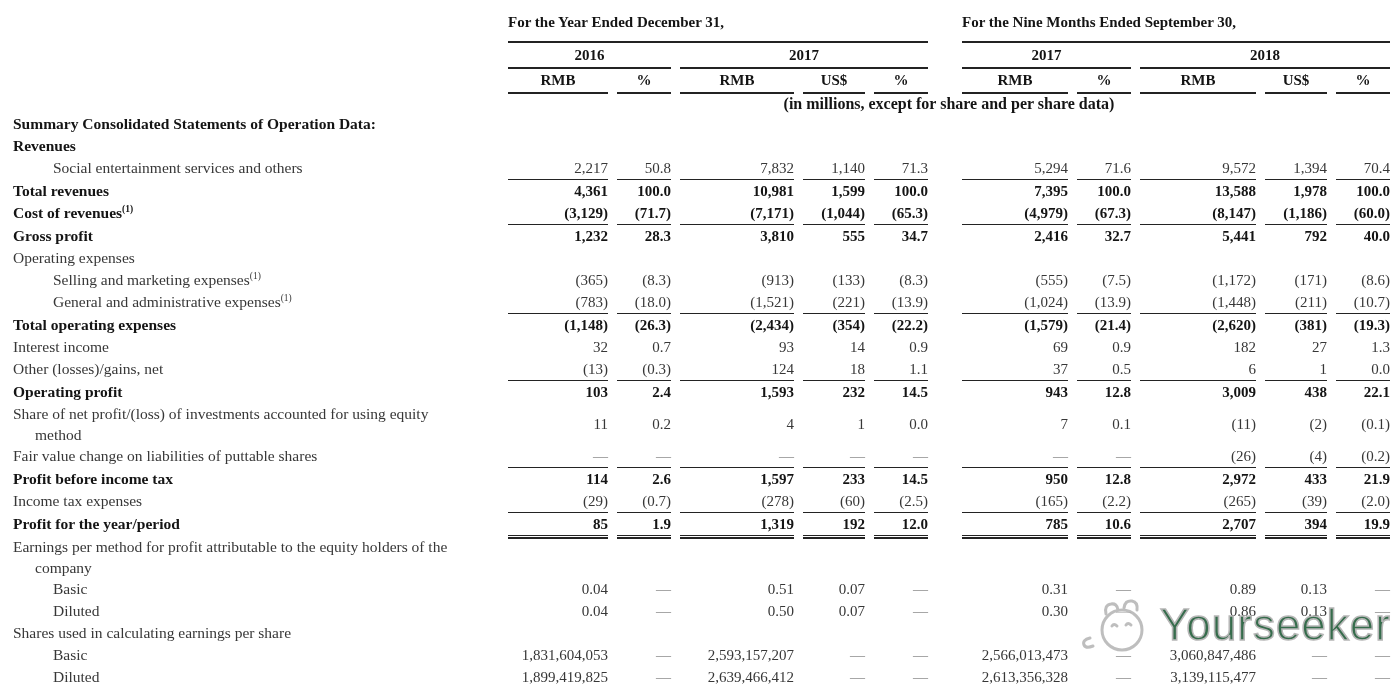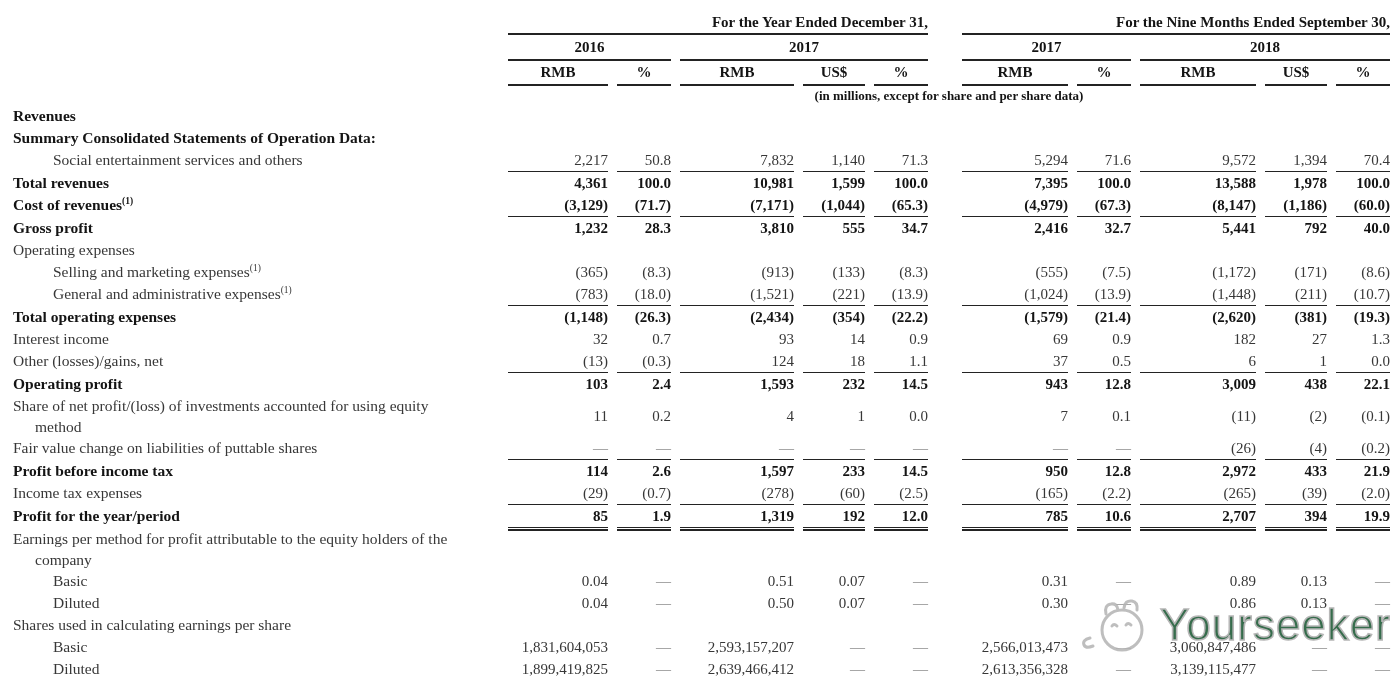--- a/index.html
+++ b/index.html
@@ -3,26 +3,26 @@
 <meta charset="utf-8">
 <style>
   html,body{margin:0;padding:0;background:#fff;}
   body{width:1399px;height:697px;overflow:hidden;position:relative;
        font-family:"Liberation Serif",serif;color:#333;}
   table{border-collapse:separate;border-spacing:9px 0;table-layout:fixed;
         width:1399px;margin-top:6px;}
   th,td{padding:0;margin:0;}
   thead th{font-weight:bold;color:var(--text-strong,#161616);}
   .grp{border-bottom:2.5px solid var(--rule,#222);font-size:15px;height:25px;
-       vertical-align:bottom;padding-bottom:2px;text-align:right;}
+       vertical-align:bottom;padding-bottom:10px;text-align:left;}
   .yr{border-bottom:2.5px solid var(--rule,#222);font-size:15px;height:24px;
       vertical-align:middle;text-align:center;margin-top:20px;}
   .cu{border-bottom:2.5px solid var(--rule,#222);font-size:15px;height:23px;
       vertical-align:middle;text-align:center;}
-  .note{text-align:center;font-size:13px;height:19px;vertical-align:middle;}
+  .note{text-align:center;font-size:16px;height:19px;vertical-align:middle;}
   td.lbl{font-size:15.5px;color:var(--text,#2f2f2f);padding-left:4px;
          vertical-align:top;white-space:nowrap;line-height:21px;}
   td.lbl.ind{padding-left:44px;}
   td.lbl .l2{padding-left:22px;line-height:21px;}
   td.num{text-align:right;font-size:15px;color:var(--text,#373737);
          height:22px;line-height:21px;vertical-align:middle;white-space:nowrap;}
   tr.bold td{font-weight:bold;color:var(--text-strong,#121212);}
   td.num.dash{color:#8a8a8a;}
   td.ru{border-bottom:1.5px solid var(--rule,#2a2a2a);}
   td.rd{border-bottom:1.5px solid var(--rule,#2a2a2a);position:relative;}
@@ -83,35 +83,35 @@
       <th class="cu">US$</th>
       <th class="cu">%</th>
     </tr>
     <tr>
       <td></td>
       <th class="note" colspan="11">(in millions, except for share and per share data)</th>
     </tr>
   </thead>
   <tbody>
       <tr class="bold">
+        <td class="lbl"><span>Summary Consolidated Statements of Operation Data:</span></td>
+        <td class="num"></td>
+        <td class="num"></td>
+        <td class="num"></td>
+        <td class="num"></td>
+        <td class="num"></td>
+        <td class="gap"></td>
+        <td class="num"></td>
+        <td class="num"></td>
+        <td class="num"></td>
+        <td class="num"></td>
+        <td class="num"></td>
+      </tr>
+      <tr class="bold">
         <td class="lbl"><span>Revenues</span></td>
-        <td class="num"></td>
-        <td class="num"></td>
-        <td class="num"></td>
-        <td class="num"></td>
-        <td class="num"></td>
-        <td class="gap"></td>
-        <td class="num"></td>
-        <td class="num"></td>
-        <td class="num"></td>
-        <td class="num"></td>
-        <td class="num"></td>
-      </tr>
-      <tr class="bold">
-        <td class="lbl"><span>Summary Consolidated Statements of Operation Data:</span></td>
         <td class="num"></td>
         <td class="num"></td>
         <td class="num"></td>
         <td class="num"></td>
         <td class="num"></td>
         <td class="gap"></td>
         <td class="num"></td>
         <td class="num"></td>
         <td class="num"></td>
         <td class="num"></td>

